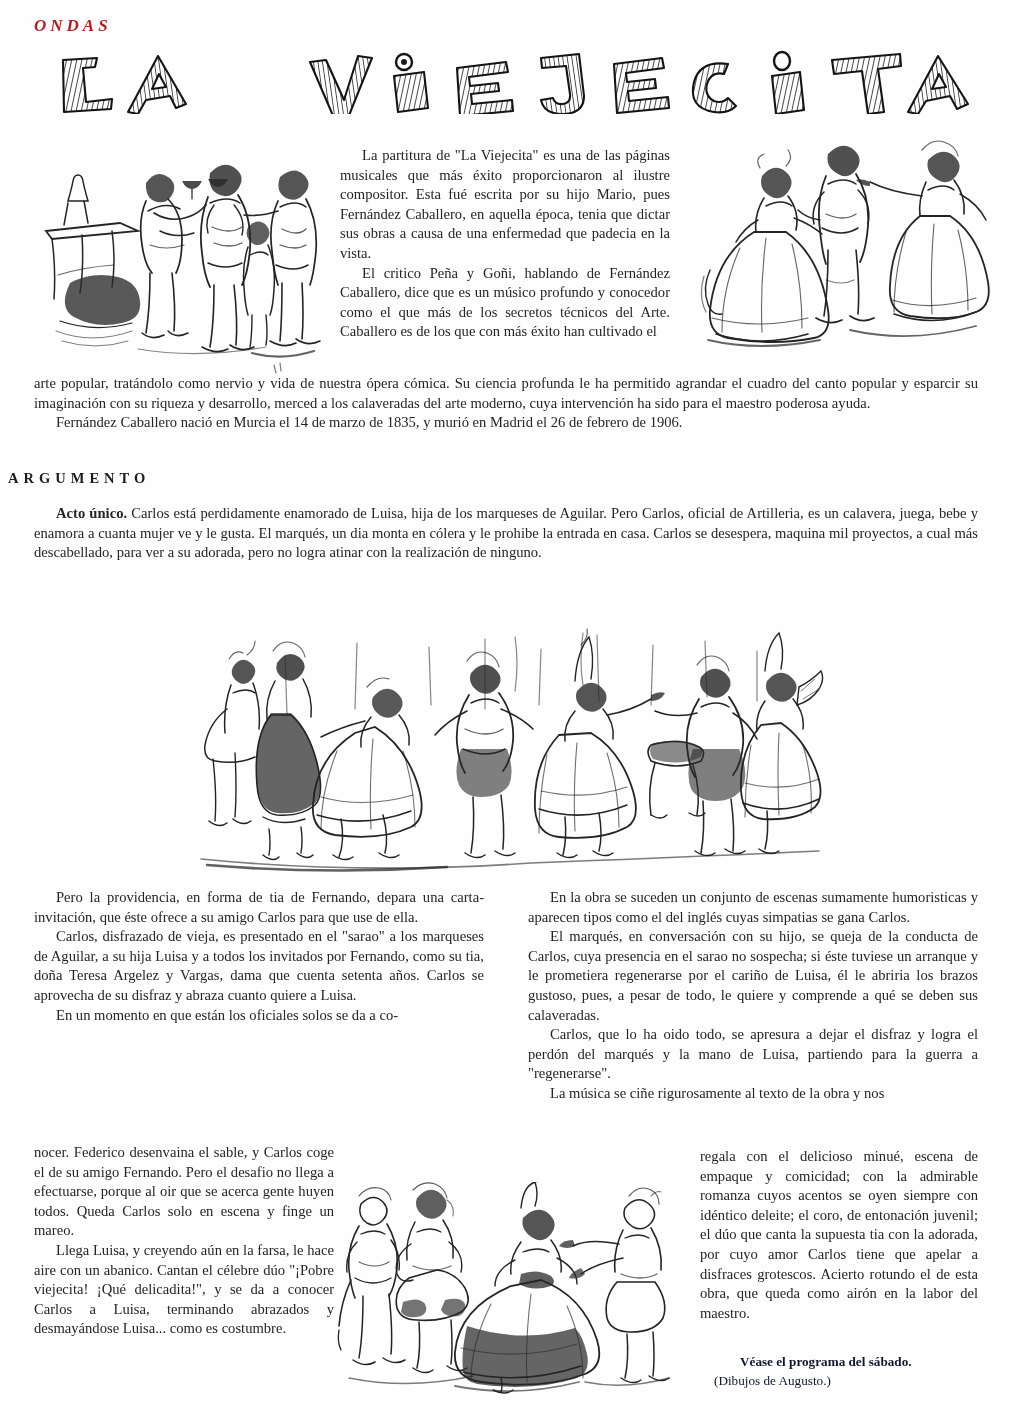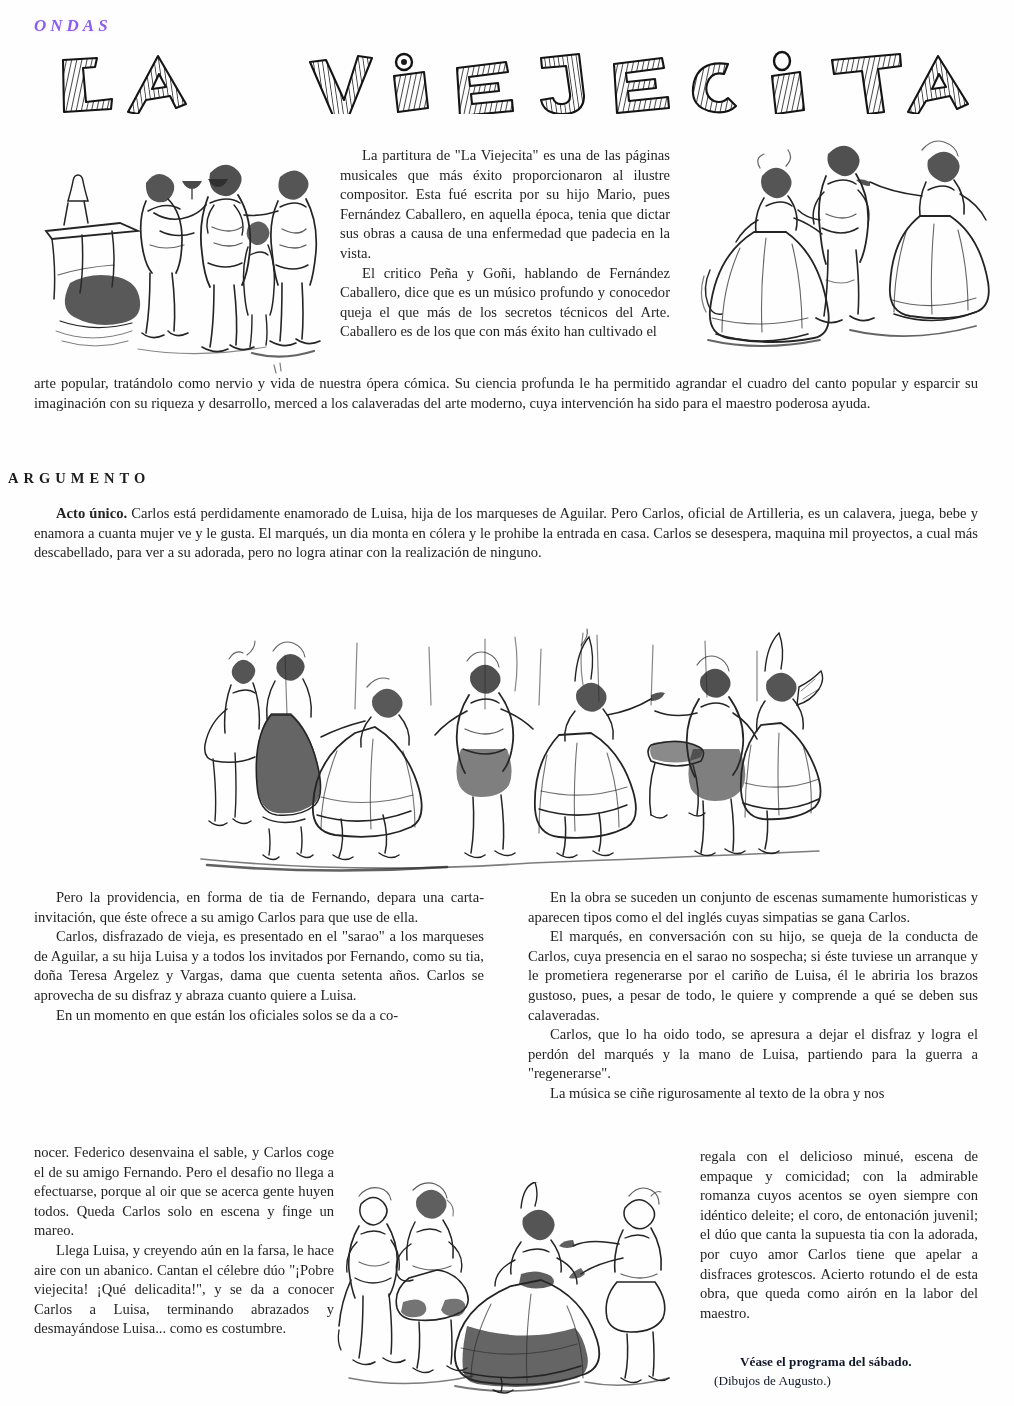--- a/index.html
+++ b/index.html
@@ -22,21 +22,21 @@
   
   .masthead {
     position: absolute;
     left: 34px;
     top: 16px;
     font-family: "Liberation Serif", serif;
     font-style: italic;
     font-weight: 700;
     font-size: 17px;
     letter-spacing: 4px;
-    color: #8b5cf6;
+    color: #b91c1c;
   }
 
   
   .title-art {
     position: absolute;
     left: 0;
     top: 34px;
     width: 1014px;
     height: 80px;
   }
@@ -230,25 +230,26 @@
         <path d="M194 182 q40 14 82 -2" stroke-width="1.6"></path>
 
         <path d="M8 208 q52 12 112 0" stroke-width="1.8" opacity=".7"></path>
         <path d="M150 198 q60 14 126 -4" stroke-width="1.8" opacity=".7"></path>
       </g>
     </svg>
   </div>
 
   <div class="tcol" style="left:340px; top:146px; width:330px;">
     <p>La partitura de "La Viejecita" es una de las páginas musicales que más éxito proporcionaron al ilustre compositor. Esta fué escrita por su hijo Mario, pues Fernández Caballero, en aquella época, tenia que dictar sus obras a causa de una enfermedad que padecia en la vista.</p>
-    <p>El critico Peña y Goñi, hablando de Fernández Caballero, dice que es un músico profundo y conocedor queja el que más de los secretos técnicos del Arte. Caballero es de los que con más éxito han cultivado el</p>
+    <p>El critico Peña y Goñi, hablando de Fernández Caballero, dice que es un músico profundo y conocedor como el que más de los secretos técnicos del Arte. Caballero es de los que con más éxito han cultivado el</p>
   </div>
 
   <div class="tcol" style="left:34px; top:374px; width:944px;">
     <p class="noind">arte popular, tratándolo como nervio y vida de nuestra ópera cómica. Su ciencia profunda le ha permitido agrandar el cuadro del canto popular y esparcir su imaginación con su riqueza y desarrollo, merced a los calaveradas del arte moderno, cuya intervención ha sido para el maestro poderosa ayuda.</p>
+    <p>Fernández Caballero nació en Murcia el 14 de marzo de 1835, y murió en Madrid el 26 de febrero de 1906.</p>
   </div>
 
   <div class="section-head" style="top:470px;">ARGUMENTO</div>
 
   <div class="tcol" style="left:34px; top:504px; width:944px;">
     <p><span class="bld">Acto único.</span><span> Carlos está perdidamente enamorado de Luisa, hija de los marqueses de Aguilar. Pero Carlos, oficial de Artilleria, es un calavera, juega, bebe y enamora a cuanta mujer ve y le gusta. El marqués, un dia monta en cólera y le prohibe la entrada en casa. Carlos se desespera, maquina mil proyectos, a cual más descabellado, para ver a su adorada, pero no </span><span class="ital">logra atinar con la realización de ninguno.</span></p>
   </div>
 
   <div class="illus" style="left:185px; top:625px;">
     <svg width="640" height="250" viewBox="0 0 640 250">

